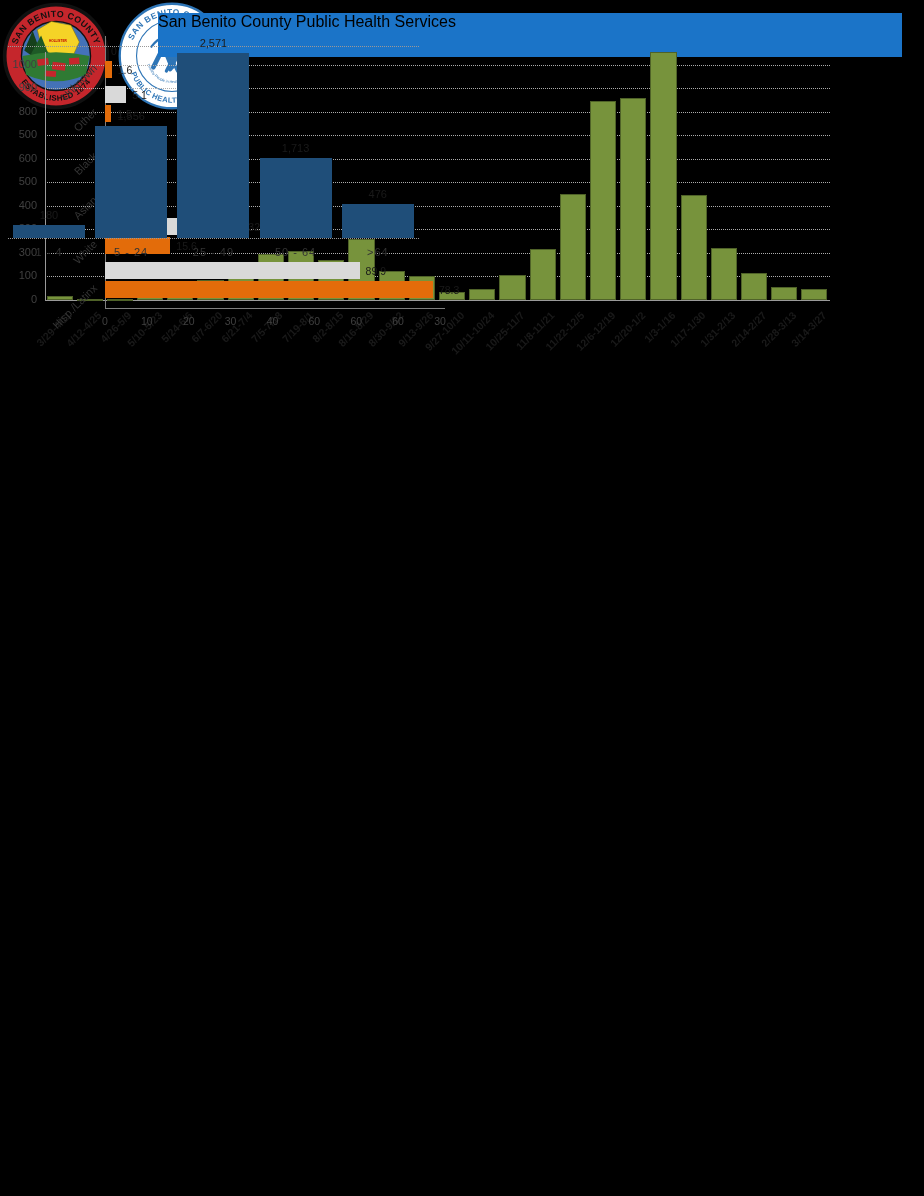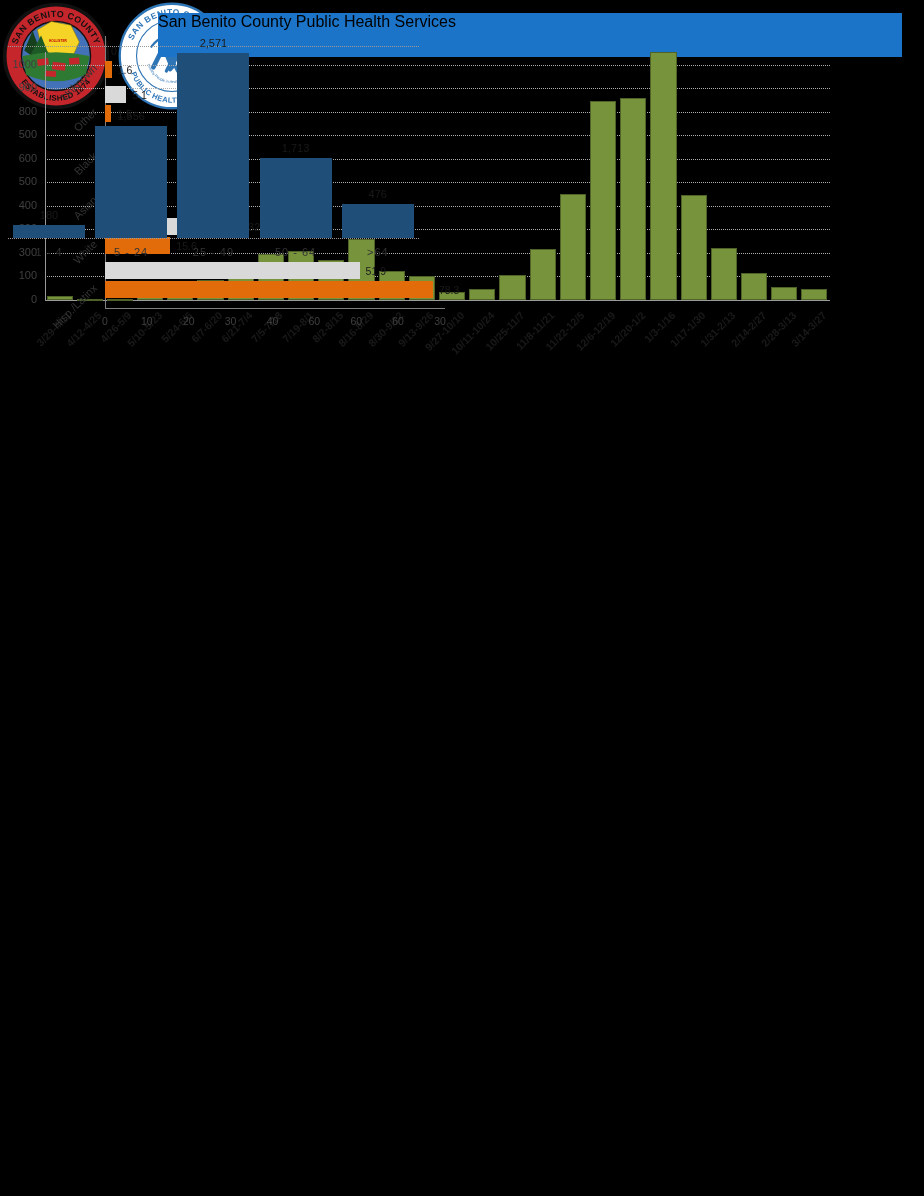--- a/index.html
+++ b/index.html
@@ -282,21 +282,21 @@
       <div style="position: absolute; left: 127.331px; top: 177px; font: 10.5px &quot;Liberation Sans&quot;, sans-serif; color: rgb(26, 26, 26);">3.9</div>
       <div style="position: absolute; left: 105px; top: 193px; width: 9.63125px; height: 17px; background: rgb(227, 108, 10);"></div>
       <div style="position: absolute; left: 120.631px; top: 196px; font: 10.5px &quot;Liberation Sans&quot;, sans-serif; color: rgb(26, 26, 26);">2.3</div>
       <div style="position: absolute; left: 95px; top: 192px; font: 11px &quot;Liberation Sans&quot;, sans-serif; color: rgb(51, 51, 51); white-space: nowrap; transform: translateX(-100%) rotate(-45deg); transform-origin: 100% 50%;">Asian</div>
       <div style="position: absolute; left: 105px; top: 218px; width: 137.35px; height: 17px; background: rgb(217, 217, 217);"></div>
       <div style="position: absolute; left: 248.35px; top: 221px; font: 10.5px &quot;Liberation Sans&quot;, sans-serif; color: rgb(26, 26, 26);">32.8</div>
       <div style="position: absolute; left: 105px; top: 237px; width: 65.325px; height: 17px; background: rgb(227, 108, 10);"></div>
       <div style="position: absolute; left: 176.325px; top: 240px; font: 10.5px &quot;Liberation Sans&quot;, sans-serif; color: rgb(26, 26, 26);">15.6</div>
       <div style="position: absolute; left: 95px; top: 236px; font: 11px &quot;Liberation Sans&quot;, sans-serif; color: rgb(51, 51, 51); white-space: nowrap; transform: translateX(-100%) rotate(-45deg); transform-origin: 100% 50%;">White</div>
       <div style="position: absolute; left: 105px; top: 262px; width: 254.6px; height: 17px; background: rgb(217, 217, 217);"></div>
-      <div style="position: absolute; left: 365.6px; top: 265px; font: 10.5px &quot;Liberation Sans&quot;, sans-serif; color: rgb(26, 26, 26);">51.9</div>
+      <div style="position: absolute; left: 365.6px; top: 265px; font: 10.5px &quot;Liberation Sans&quot;, sans-serif; color: rgb(26, 26, 26);">89.9</div>
       <div style="position: absolute; left: 105px; top: 281px; width: 327.881px; height: 17px; background: rgb(227, 108, 10);"></div>
       <div style="position: absolute; left: 438.881px; top: 284px; font: 10.5px &quot;Liberation Sans&quot;, sans-serif; color: rgb(26, 26, 26);">78.3</div>
       <div style="position: absolute; left: 95px; top: 280px; font: 11px &quot;Liberation Sans&quot;, sans-serif; color: rgb(51, 51, 51); white-space: nowrap; transform: translateX(-100%) rotate(-45deg); transform-origin: 100% 50%;">Hisp./Latinx</div>
       <div style="position: absolute; left: 93px; top: 315px; width: 24px; text-align: center; font: 10.5px &quot;Liberation Sans&quot;, sans-serif; color: rgb(64, 64, 64);">0</div>
       <div style="position: absolute; left: 134.875px; top: 315px; width: 24px; text-align: center; font: 10.5px &quot;Liberation Sans&quot;, sans-serif; color: rgb(64, 64, 64);">10</div>
       <div style="position: absolute; left: 176.75px; top: 315px; width: 24px; text-align: center; font: 10.5px &quot;Liberation Sans&quot;, sans-serif; color: rgb(64, 64, 64);">20</div>
       <div style="position: absolute; left: 218.625px; top: 315px; width: 24px; text-align: center; font: 10.5px &quot;Liberation Sans&quot;, sans-serif; color: rgb(64, 64, 64);">30</div>
       <div style="position: absolute; left: 260.5px; top: 315px; width: 24px; text-align: center; font: 10.5px &quot;Liberation Sans&quot;, sans-serif; color: rgb(64, 64, 64);">40</div>
       <div style="position: absolute; left: 302.375px; top: 315px; width: 24px; text-align: center; font: 10.5px &quot;Liberation Sans&quot;, sans-serif; color: rgb(64, 64, 64);">60</div>
       <div style="position: absolute; left: 344.25px; top: 315px; width: 24px; text-align: center; font: 10.5px &quot;Liberation Sans&quot;, sans-serif; color: rgb(64, 64, 64);">60</div>

